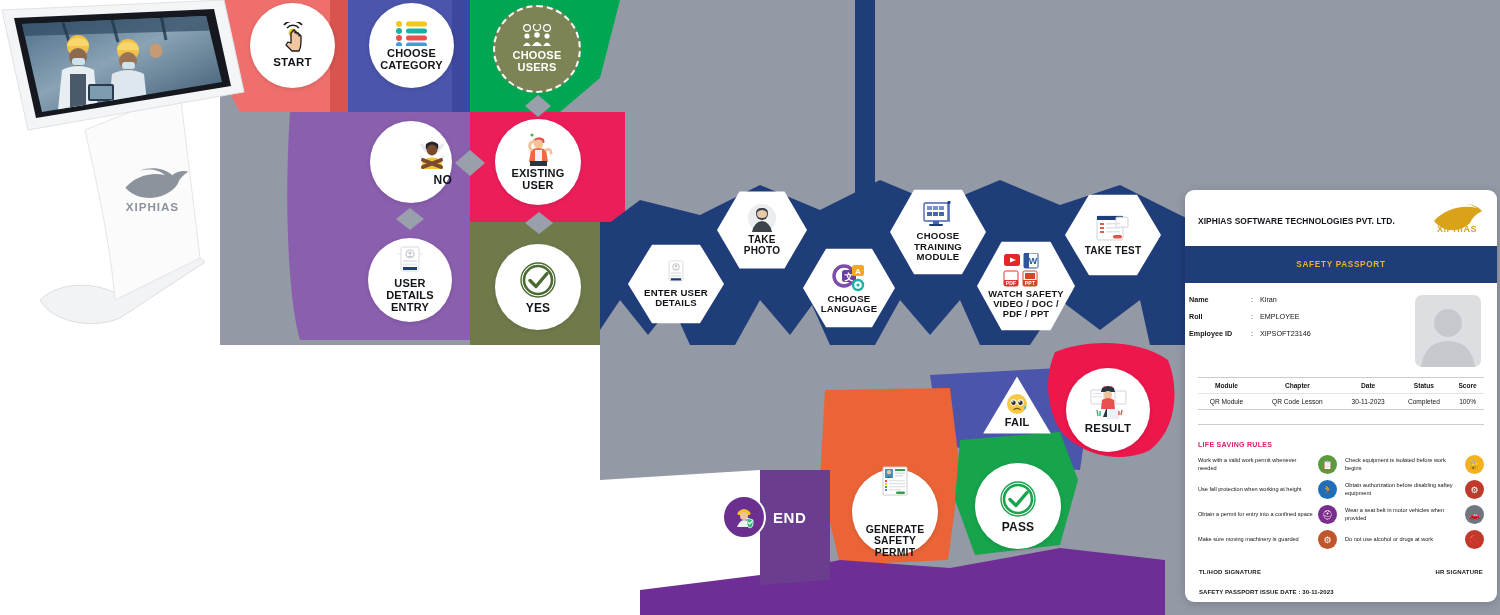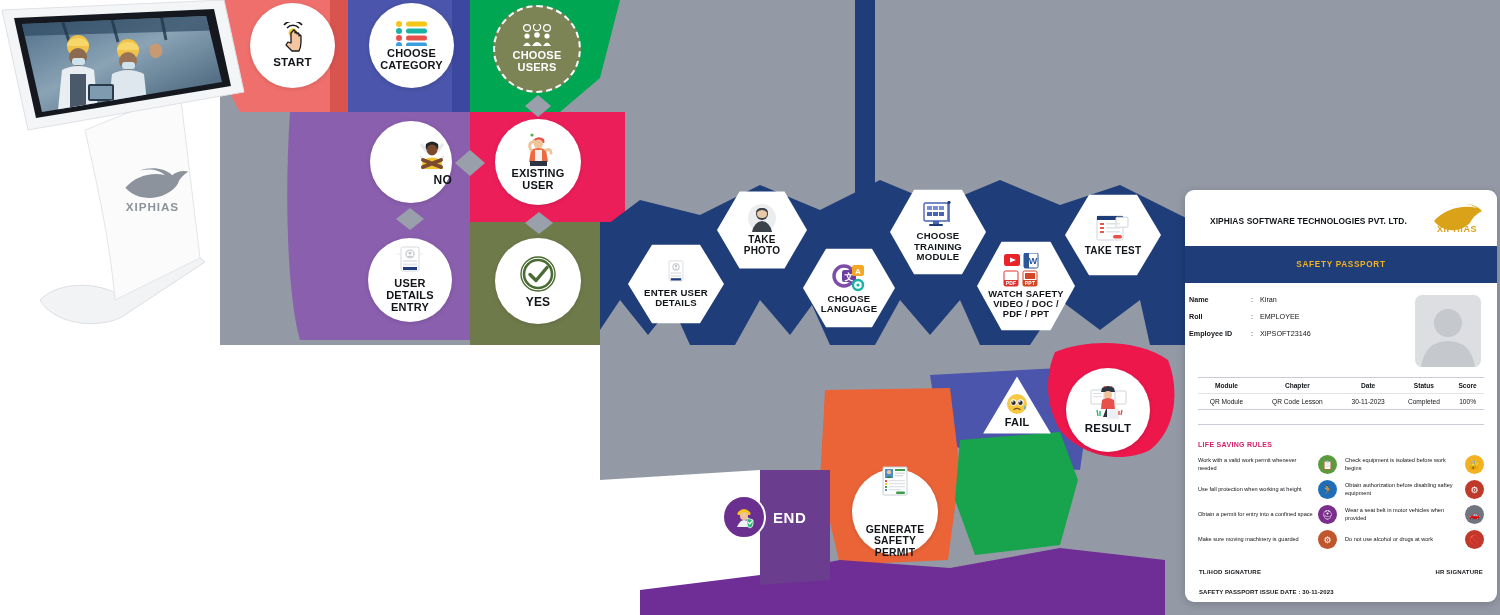--- a/index.html
+++ b/index.html
@@ -84,21 +84,21 @@
     z-index: 60;
     padding: 0;
     overflow: hidden;
   }
   #pp-head {
     display: flex; align-items: center; justify-content: space-between;
     padding: 14px 13px 8px 13px;
   }
   #pp-company {
     font-size: 8.4px; font-weight: 700; color: #111418;
-    letter-spacing: .1px; max-width: 215px; margin-left: 12px;
+    letter-spacing: .1px; max-width: 215px;
   }
   #pp-band {
     background: #1f3d79; color: #f0b323;
     text-align: center;
     font-size: 8.2px; font-weight: 700; letter-spacing: .7px;
     padding: 14px 0;
   }
   #pp-ident {
     display: flex; justify-content: space-between;
     padding: 12px 14px 10px 4px;
@@ -348,21 +348,21 @@
         <rect x="8" y="17.5" width="14" height="2" fill="#e6e8ec"></rect>
         <rect x="8" y="21" width="14" height="3" fill="#1f3d79"></rect>
         <path d="M2,8 h4 M24,8 h4" stroke="#e6e8ec" stroke-width="1.2"></path>
       </svg>
     </span>
     <span class="lbl">USER
 DETAILS
 ENTRY</span>
   </div>
 
-  <div class="node node-circle" style="left:495px; top:238px; width:86px; height:86px; font-size:12px;">
+  <div class="node node-circle" style="left:495px; top:244px; width:86px; height:86px; font-size:12px;">
     <span class="ico">
       <svg width="40" height="40" viewBox="0 0 40 40">
         <circle cx="20" cy="20" r="17" fill="none" stroke="#4a6b32" stroke-width="1.4"></circle>
         <circle cx="20" cy="20" r="14" fill="none" stroke="#4a6b32" stroke-width="2.6"></circle>
         <path d="M12,20.5 l6,6 l11,-13" fill="none" stroke="#4a6b32" stroke-width="3.4" stroke-linecap="round" stroke-linejoin="round"></path>
       </svg>
     </span>
     <span class="lbl">YES</span>
   </div>
 
@@ -503,20 +503,30 @@
         <path d="M14,14 q6,-4 12,0 l1,9 h-14 z" fill="#e8514b"></path>
         <path d="M18,23 l-3,8 h4 l3,-8 z" fill="#2b3440"></path>
         <rect x="19" y="23" width="12" height="10" fill="#eceff3"></rect>
         <path d="M9,24 l1,6 M12,25 l0,5" stroke="#2bb673" stroke-width="1.4"></path>
         <path d="M34,24 l-1,5 M31,25 l0,4" stroke="#e8514b" stroke-width="1.4"></path>
       </svg>
     </span>
     <span class="lbl">RESULT</span>
   </div>
 
+  <div class="node node-circle" style="left:975px; top:463px; width:86px; height:86px; font-size:12px;">
+    <span class="ico">
+      <svg width="40" height="40" viewBox="0 0 40 40">
+        <circle cx="20" cy="20" r="17" fill="none" stroke="#17a44c" stroke-width="1.4"></circle>
+        <circle cx="20" cy="20" r="14" fill="none" stroke="#17a44c" stroke-width="2.6"></circle>
+        <path d="M12,20.5 l6,6 l11,-13" fill="none" stroke="#17a44c" stroke-width="3.4" stroke-linecap="round" stroke-linejoin="round"></path>
+      </svg>
+    </span>
+    <span class="lbl">PASS</span>
+  </div>
 
   <div class="node node-circle" style="left:852px; top:469px; width:86px; height:86px; font-size:10.4px; white-space:pre-line;gap:24px;">
     <span class="ico">
       <svg width="30" height="32" viewBox="0 0 30 32">
         <rect x="3" y="1" width="24" height="28" rx="1" fill="#fff" stroke="#c8cdd4" stroke-width="1"></rect>
         <rect x="5" y="3" width="8" height="9" fill="#4a90c4"></rect>
         <circle cx="9" cy="6.2" r="2.1" fill="#f0c49b"></circle>
         <path d="M6,12 q3,-3.4 6,0 z" fill="#2f7c3f"></path>
         <rect x="15" y="3" width="10" height="2" fill="#3a9e4a"></rect>
         <rect x="15" y="6.5" width="10" height="1.4" fill="#d7dbe0"></rect>

